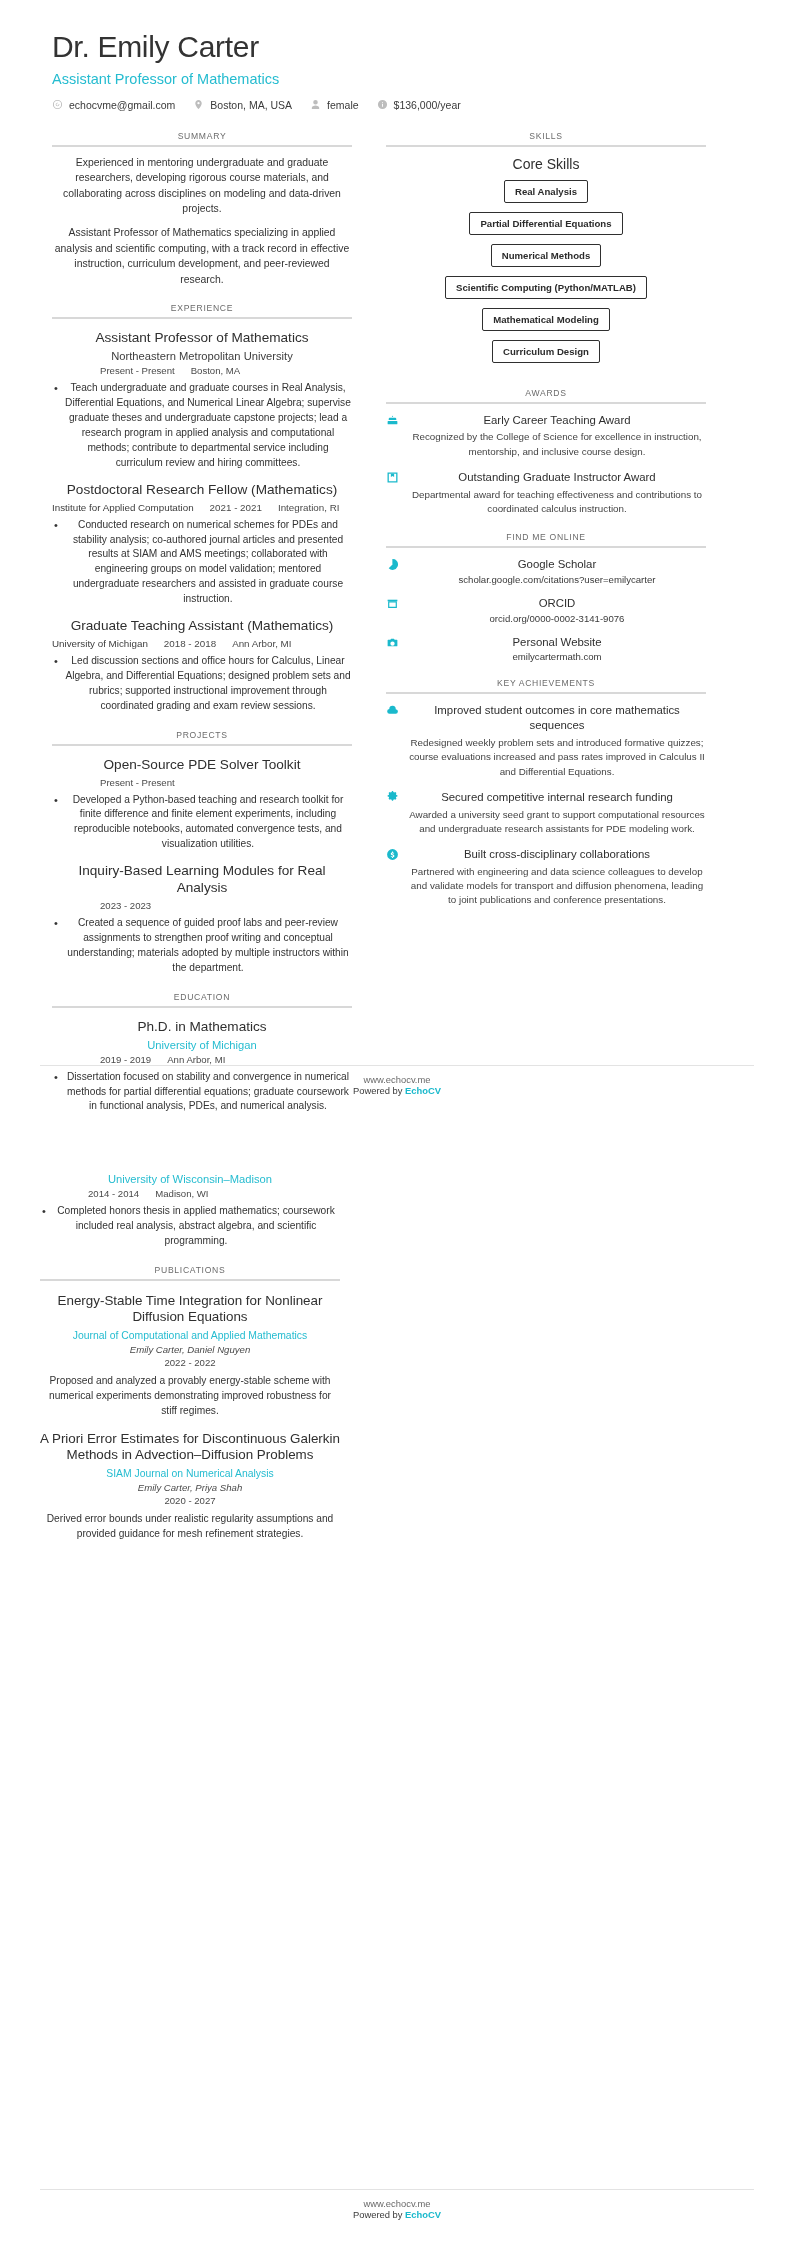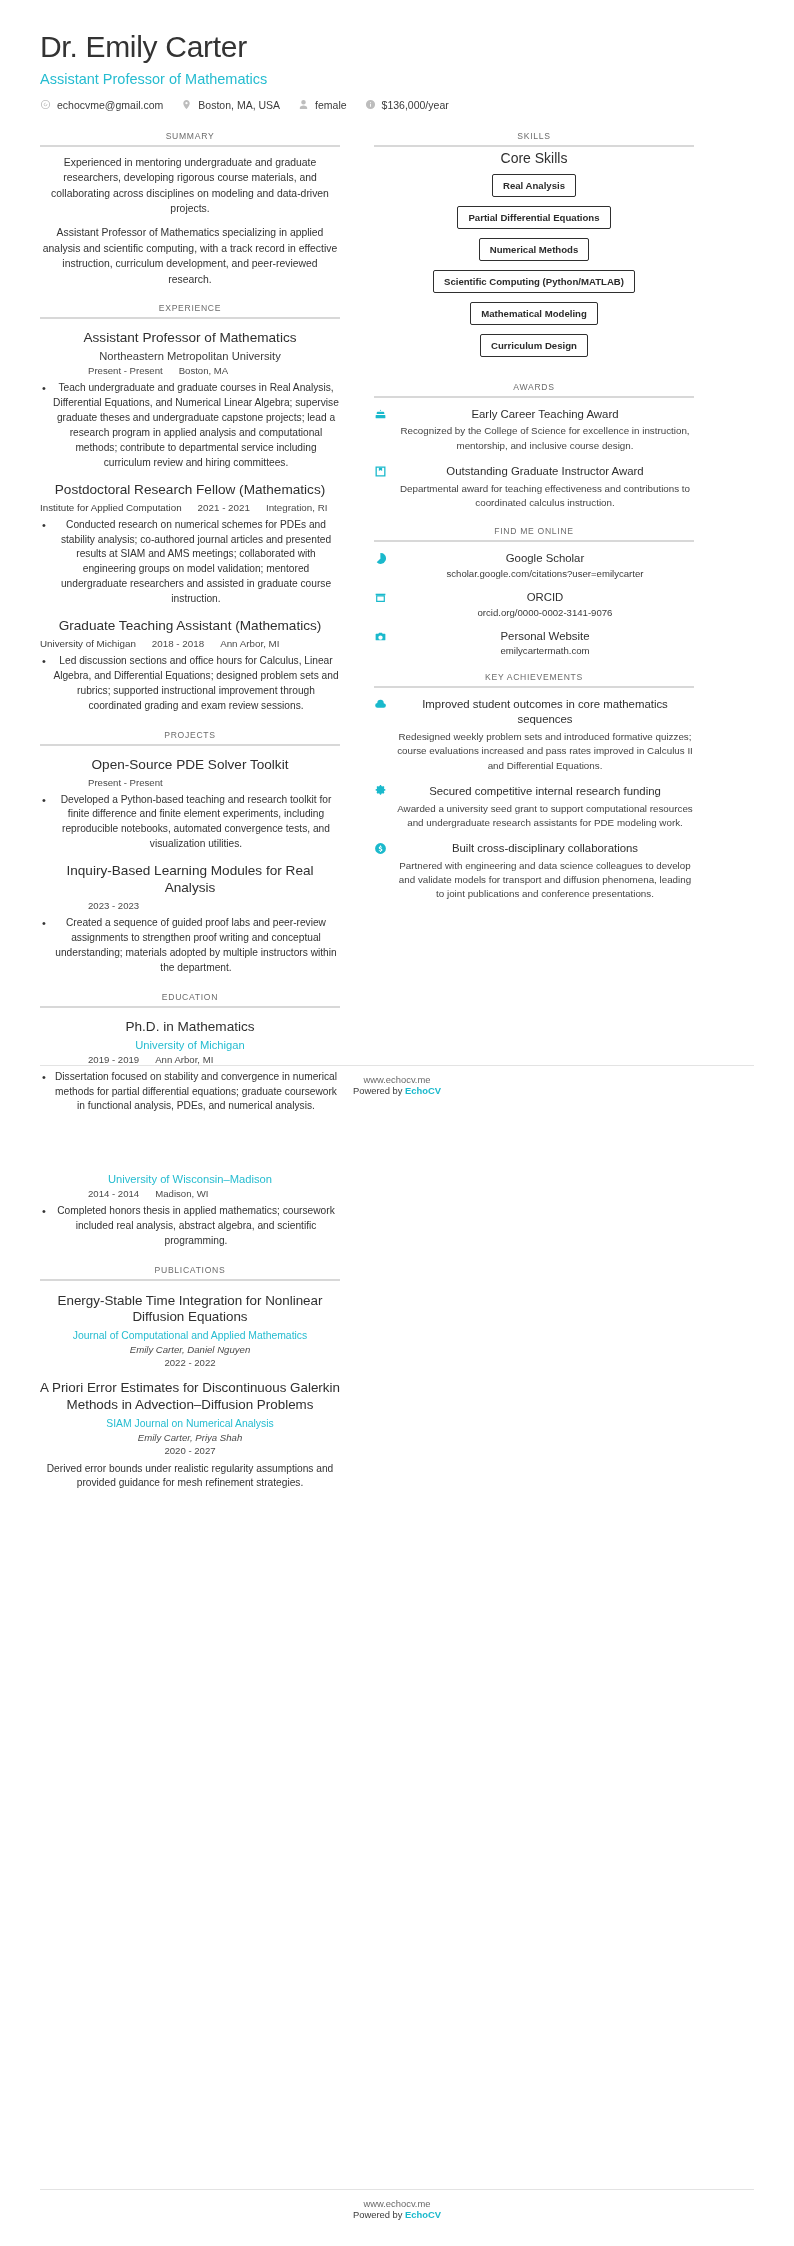--- a/index.html
+++ b/index.html
@@ -9,21 +9,21 @@
     font-family: "Liberation Sans", sans-serif;
     color: #2b2b2b;
     -webkit-font-smoothing: antialiased;
   }
   .page {
     position: relative;
     width: 794px;
     background: #fff;
     padding: 0;
   }
-  .page.p1 { height: 1122px; }
+  .page.p1 { height: 1122px; padding-left: 12px; }
   .page.p2 { height: 1124px; }
   .page-inner { padding: 30px 40px 0 40px; }
 
   
   .name {
     font-size: 30px;
     font-weight: 400;
     letter-spacing: -0.3px;
     color: #333333;
     line-height: 1.15;
@@ -130,21 +130,21 @@
     left: 2px;
     top: -1px;
     font-size: 11px;
     color: #333;
   }
 
   
   .core-skills-title {
     font-size: 14px;
     color: #2f2f2f;
-    margin-top: 3px;
+    margin-top: 9px;
     margin-bottom: 8px;
   }
   .chip {
     display: inline-block;
     border: 1.2px solid #2f2f2f;
     border-radius: 2px;
     padding: 5px 10px;
     font-size: 9.6px;
     font-weight: bold;
     color: #2b2b2b;
@@ -549,20 +549,21 @@
 
       <div class="section">
         <div class="sec-label">PUBLICATIONS</div>
         <div class="sec-rule"></div>
 
         <div class="pub">
           <div class="pub-title">Energy-Stable Time Integration for Nonlinear Diffusion Equations</div>
           <div class="pub-journal">Journal of Computational and Applied Mathematics</div>
           <div class="pub-authors">Emily Carter, Daniel Nguyen</div>
           <div class="pub-dates">2022 - 2022</div>
+          <div class="pub-desc">Proposed and analyzed a provably energy-stable scheme with numerical experiments demonstrating improved robustness for stiff regimes.</div>
         </div>
 
         <div class="pub">
           <div class="pub-title">A Priori Error Estimates for Discontinuous Galerkin Methods in Advection–Diffusion Problems</div>
           <div class="pub-journal">SIAM Journal on Numerical Analysis</div>
           <div class="pub-authors">Emily Carter, Priya Shah</div>
           <div class="pub-dates">2020 - 2027</div>
           <div class="pub-desc">Derived error bounds under realistic regularity assumptions and provided guidance for mesh refinement strategies.</div>
         </div>
       </div>

